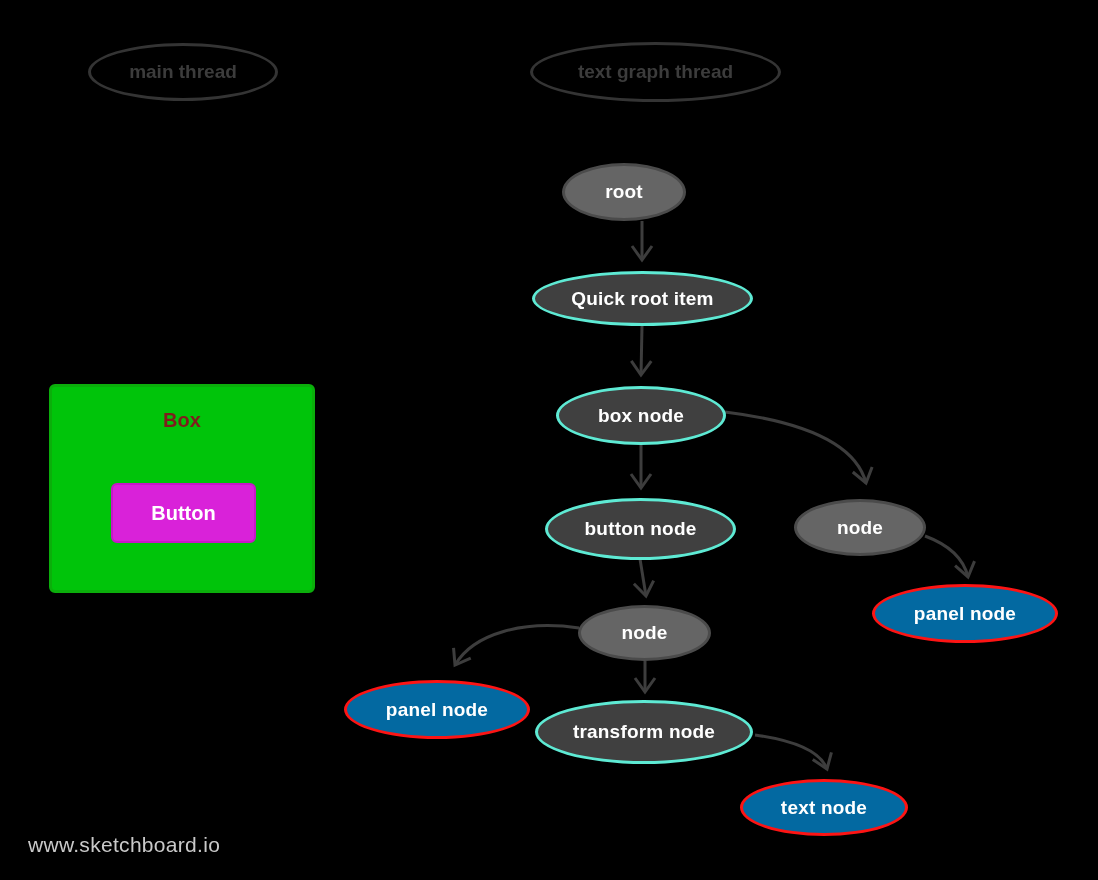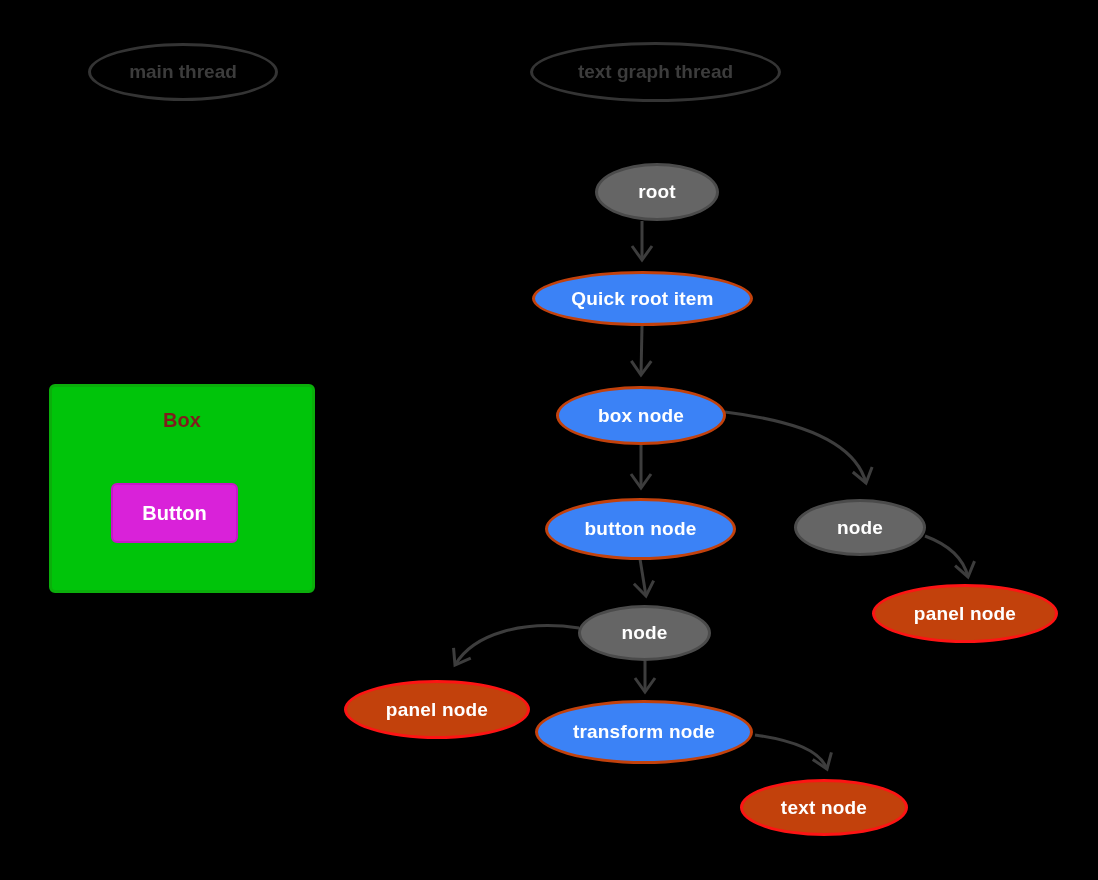--- a/index.html
+++ b/index.html
@@ -7,52 +7,52 @@
     position:relative;width:1098px;height:880px;background:#000000;
     font-family:Liberation Sans, sans-serif;overflow:hidden;margin-left:8px;
   }
   svg.edges{position:absolute;left:0;top:0;width:1098px;height:880px;pointer-events:none;}
   .node{
     position:absolute;display:flex;align-items:center;justify-content:center;
     border-radius:50%;color:#ffffff;font-weight:bold;font-size:19px;
     box-sizing:border-box;letter-spacing:0.2px;
   }
   .node.gray{background:#656565;border:3px solid #4b4b4b;}
-  .node.blue{background:#3b82f6;border:3px solid #c2410c;}
-  .node.red{background:#c2410c;border:3px solid #fd1414;}
+  .node.blue{background:#404040;border:3px solid #5eead4;}
+  .node.red{background:#0369a1;border:3px solid #fd1414;}
   .lane{
     position:absolute;display:flex;align-items:center;justify-content:center;
     border-radius:50%;border:3px solid #343434;color:#3c3c3c;
     font-weight:bold;font-size:19px;box-sizing:border-box;background:transparent;
   }
   
   .n-lane-main{left:80px;top:43px;width:190px;height:58px;}
   .n-lane-scene{left:522px;top:42px;width:251px;height:60px;}
-  .n-root{left:587px;top:163px;width:124px;height:58px;}
+  .n-root{left:554px;top:163px;width:124px;height:58px;}
   .n-quick{left:524px;top:271px;width:221px;height:55px;}
   .n-boxnode{left:548px;top:386px;width:170px;height:59px;}
   .n-buttonnode{left:537px;top:498px;width:191px;height:62px;}
   .n-noderight{left:786px;top:499px;width:132px;height:57px;}
   .n-panelright{left:864px;top:584px;width:186px;height:59px;}
   .n-nodecenter{left:570px;top:605px;width:133px;height:56px;}
   .n-panelleft{left:336px;top:680px;width:186px;height:59px;}
   .n-transform{left:527px;top:700px;width:218px;height:64px;}
   .n-textnode{left:732px;top:779px;width:168px;height:57px;}
   
   .boxpreview{
     position:absolute;left:41px;top:384px;width:266px;height:209px;
     background:#00c40a;border:3px solid #0bae0b;border-radius:6px;
     box-sizing:border-box;
   }
   .boxpreview .boxtitle{
     position:absolute;left:0;right:0;top:22px;text-align:center;
     color:#7f1d1d;font-weight:bold;font-size:20px;
   }
   .buttonpreview{
-    position:absolute;left:59px;top:96px;width:127px;height:60px;
+    position:absolute;left:59px;top:96px;width:145px;height:60px;
     background:#d922d9;border:2px solid #c915c9;border-radius:6px;
     display:flex;align-items:center;justify-content:center;
     color:#ffffff;font-weight:bold;font-size:20px;box-sizing:border-box;
   }
   .watermark{
     position:absolute;left:20px;top:833px;color:#c9c9c9;
     font-size:21px;font-weight:normal;letter-spacing:0.3px;
   }
 </style>
 </head>
@@ -115,14 +115,15 @@
   </div>
   <div class="node red n-textnode">
     <span>text node</span>
   </div>
 
   <div class="boxpreview">
     <div class="boxtitle">Box</div>
     <div class="buttonpreview">Button</div>
   </div>
 
+  <div class="watermark">www.sketchboard.io</div>
 
 </div>
 
 </body></html>

